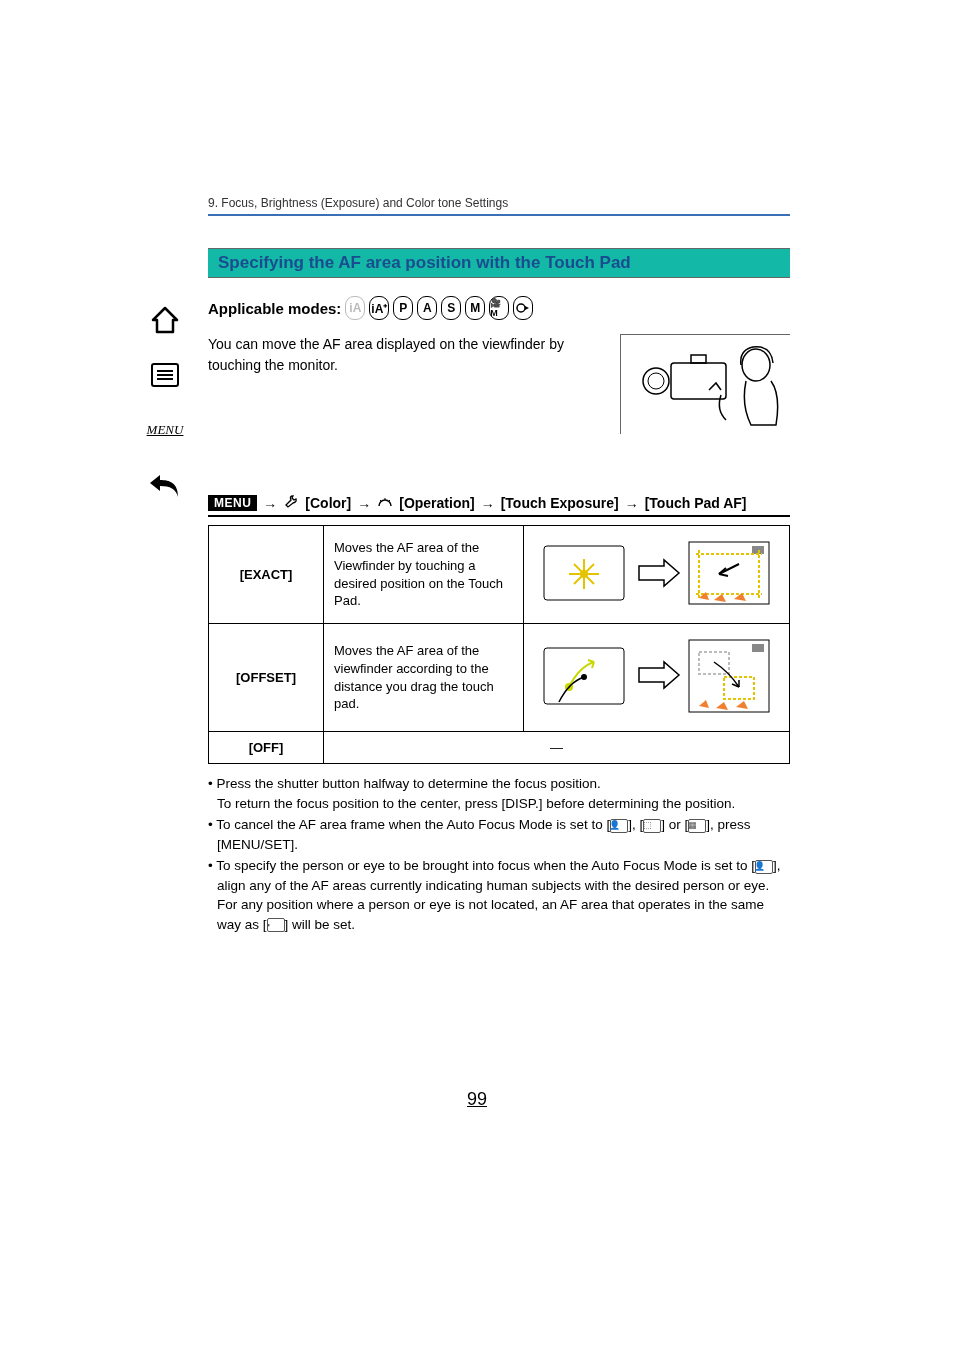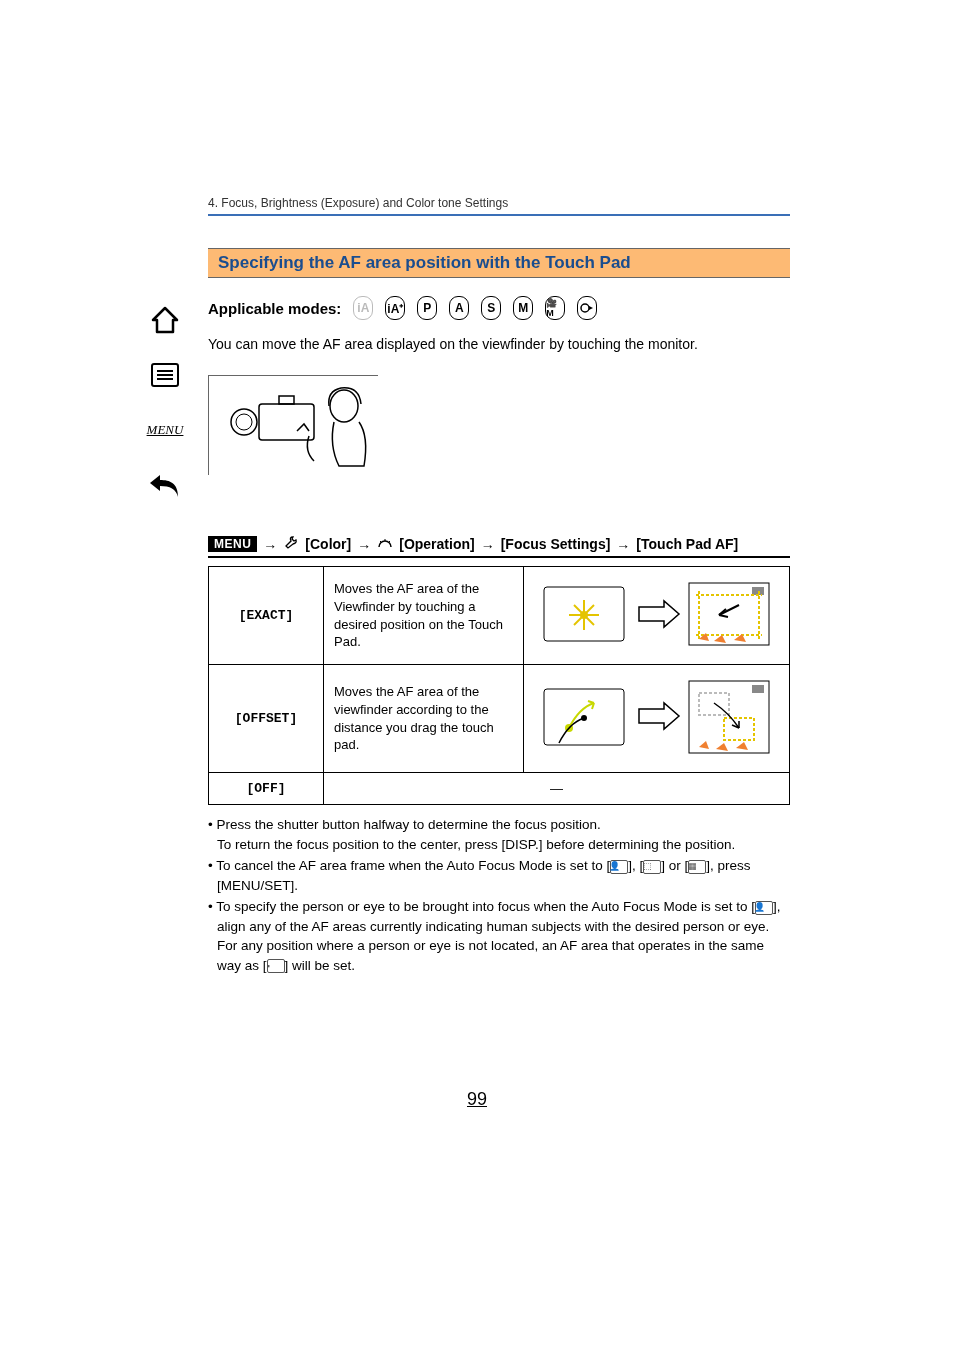--- a/index.html
+++ b/index.html
@@ -37,57 +37,56 @@
     font-size: 12px;
     color: #333;
     margin-bottom: 4px;
   }
   .hr-blue {
     border: none;
     border-top: 2px solid #3a6fb7;
     margin-bottom: 32px;
   }
   .section-title {
-    background: #fdba74;
+    background: #14b8a6;
     border-top: 1px solid #666;
     border-bottom: 1px solid #666;
     color: #1a4d8f;
     font-weight: bold;
     font-size: 17px;
     padding: 4px 10px;
     margin-bottom: 18px;
   }
   .modes-row {
     font-weight: bold;
     font-size: 15px;
     display: flex;
     align-items: center;
-    gap: 12px;
+    gap: 4px;
     margin-bottom: 14px;
   }
   .mode-box {
     display: inline-flex;
     align-items: center;
     justify-content: center;
     width: 20px;
     height: 24px;
     border: 1.5px solid #000;
     border-radius: 9px;
     font-size: 12px;
     font-weight: bold;
   }
   .mode-box.dim {
     border-color: #bbb;
     color: #bbb;
   }
   .intro-row {
     display: flex;
-    gap: 20px;
+    gap: 4px;
     margin-bottom: 60px;
-    flex-direction: column;
   }
   .intro-text {
     flex: 1;
     line-height: 1.5;
   }
   .intro-img {
     width: 170px;
     height: 100px;
     border: 1px solid #666;
   }
@@ -118,21 +117,20 @@
   table.settings td {
     border: 1px solid #000;
     padding: 8px 10px;
     vertical-align: middle;
     font-size: 13px;
   }
   table.settings td.label {
     font-weight: bold;
     text-align: center;
     width: 115px;
-    font-family: Liberation Mono, monospace;
   }
   table.settings td.desc {
     width: 200px;
     line-height: 1.35;
   }
   table.settings td.illus {
     position: relative;
     height: 90px;
   }
   .off-dash { text-align: center; }
@@ -193,21 +191,21 @@
     </div>
     <div class="side-icon" style="font-family:serif;font-style:italic;font-size:13px;text-decoration:underline;">MENU</div>
     <div class="side-icon">
       <svg width="34" height="28" viewBox="0 0 34 28">
           <path d="M12 4 L2 12 L12 20 L12 15 C22 15 28 18 30 26 C30 12 22 9 12 9 Z" fill="#000"></path>
         </svg>
     </div>
   </div>
 
   <div class="content">
-    <div class="chapter-title">4. Focus, Brightness (Exposure) and Color tone Settings</div>
+    <div class="chapter-title">9. Focus, Brightness (Exposure) and Color tone Settings</div>
     <hr class="hr-blue">
 
     <div class="section-title">Specifying the AF area position with the Touch Pad</div>
 
     <div class="modes-row">
       <span>Applicable modes:</span>
       <span class="mode-box dim">iA</span>
       <span class="mode-box">iA⁺</span>
       <span class="mode-box">P</span>
       <span class="mode-box">A</span>
@@ -253,21 +251,21 @@
       <span>
         <svg width="16" height="12" viewBox="0 0 16 12">
             <path d="M2 10 A6 6 0 0 1 14 10" fill="none" stroke="#000" stroke-width="1.5"></path>
             <line x1="8" y1="4" x2="8" y2="2" stroke="#000"></line>
             <line x1="4" y1="5" x2="3" y2="4" stroke="#000"></line>
             <line x1="12" y1="5" x2="13" y2="4" stroke="#000"></line>
           </svg>
       </span>
       <span>[Operation]</span>
       <span>→</span>
-      <span>[Focus Settings]</span>
+      <span>[Touch Exposure]</span>
       <span>→</span>
       <span>[Touch Pad AF]</span>
     </div>
 
     <table class="settings">
       <tbody>
           <tr>
         <td class="label">[EXACT]</td>
         <td class="desc">Moves the AF area of the Viewfinder by touching a desired position on the Touch Pad.</td>
         <td class="illus">

